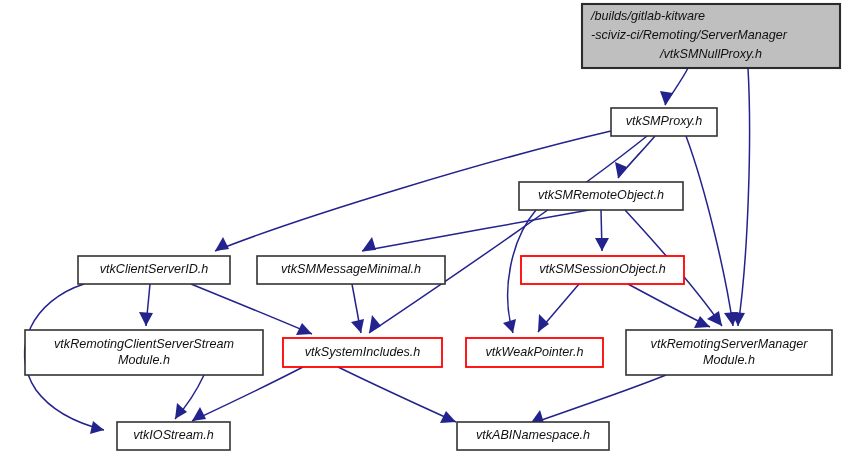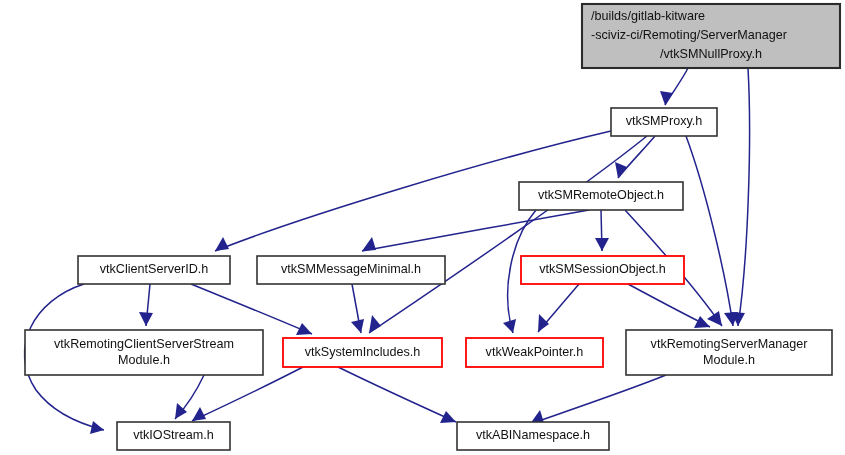--- a/index.html
+++ b/index.html
@@ -10,20 +10,21 @@
   body {
     width: 845px;
     height: 455px;
     overflow: hidden;
     font-family: "Liberation Sans", sans-serif;
   }
   #graph-root {
     position: relative;
     width: 809px;
     height: 455px;
+    font-style: italic;
   }
   svg#dep-graph {
     display: block;
     width: 845px;
     height: 455px;
   }
   .node-box {
     stroke-width: 1.6px;
   }
   .node-box.plain {

